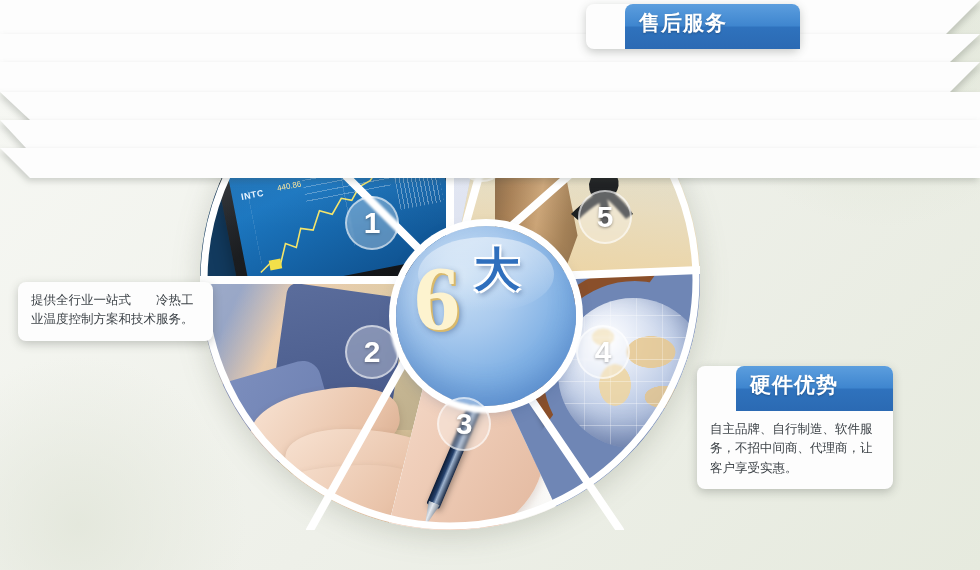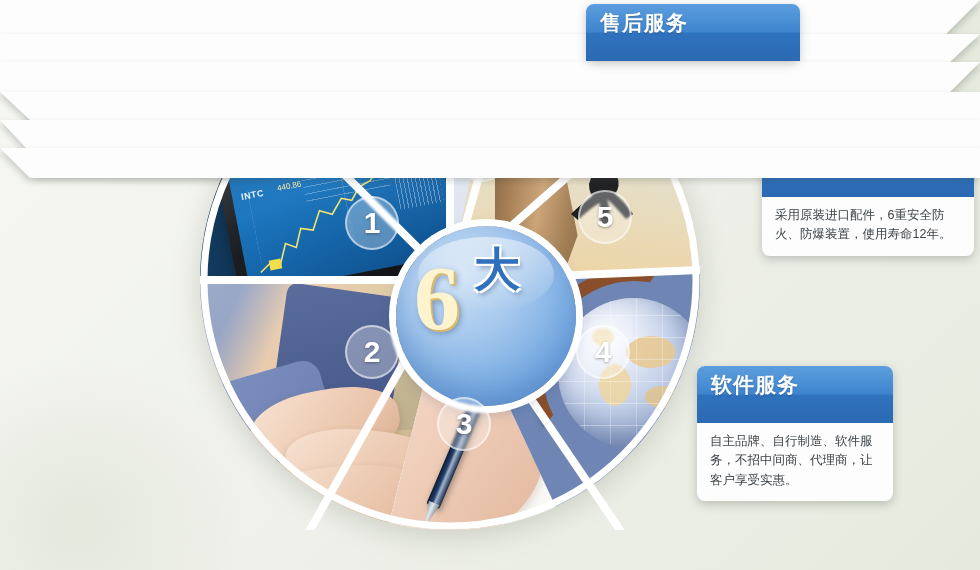--- a/index.html
+++ b/index.html
@@ -282,23 +282,24 @@
     border-radius:8px;
     box-shadow: 0 3px 10px rgba(60,70,60,.28);
     overflow:visible;
   }
   .card .hd {
     background: linear-gradient(180deg, #5c9ede 0%, #3f86cf 48%, #2f72bd 52%, #2b6ab3 100%);
     border-radius:8px 8px 0 0;
     color:#ffffff;
     font-size:21px;
     font-weight:bold;
-    padding:5px 14px 24px 14px;
+    padding:5px 14px 12px 14px;
     letter-spacing:1px;
     text-shadow: 0 1px 2px rgba(0,0,0,.25);
+    margin-left: 39px;
   }
   .card .bd {
     padding:9px 13px 11px 13px;
     font-size:12.5px;
     line-height:1.55;
     color:#3d4348;
   }
 
   
   #card-team     { left:32px;  top:40px;  width:205px; }
@@ -420,35 +421,32 @@
   <div class="num" id="num5">5</div>
   <div class="num" id="num6">6</div>
 
   <div class="card" id="card-team">
     <div class="hd">团队优势</div>
     <div class="bd">15年专注工业温度控制的研发和设计，专一温度设备制造，因专一而专业）——奥兰特</div>
   </div>
   <div class="tail" id="tail-team"></div>
 
   <div class="card" id="card-tech">
+    <div class="bd">提供全行业一站式　　冷热工业温度控制方案和技术服务。</div>
   </div>
   <div class="tail" id="tail-tech"></div>
 
   <div class="tail" id="tail-quality"></div>
 
   <div class="card" id="card-software">
-    <div class="hd">软件服务</div>
+    <div class="hd">硬件优势</div>
     <div class="bd">自主品牌、自行制造、软件服务，不招中间商、代理商，让客户享受实惠。</div>
   </div>
   <div class="tail" id="tail-software"></div>
 
-  <div class="card" id="card-hardware">
-    <div class="hd">硬件优势</div>
-    <div class="bd">采用原装进口配件，6重安全防火、防爆装置，使用寿命12年。</div>
-  </div>
   <div class="tail" id="tail-hardware"></div>
 
   <div class="card" id="card-after">
     <div class="hd">售后服务</div>
   </div>
   <div class="tail" id="tail-after"></div>
 
 </div>
 
 </body></html>

